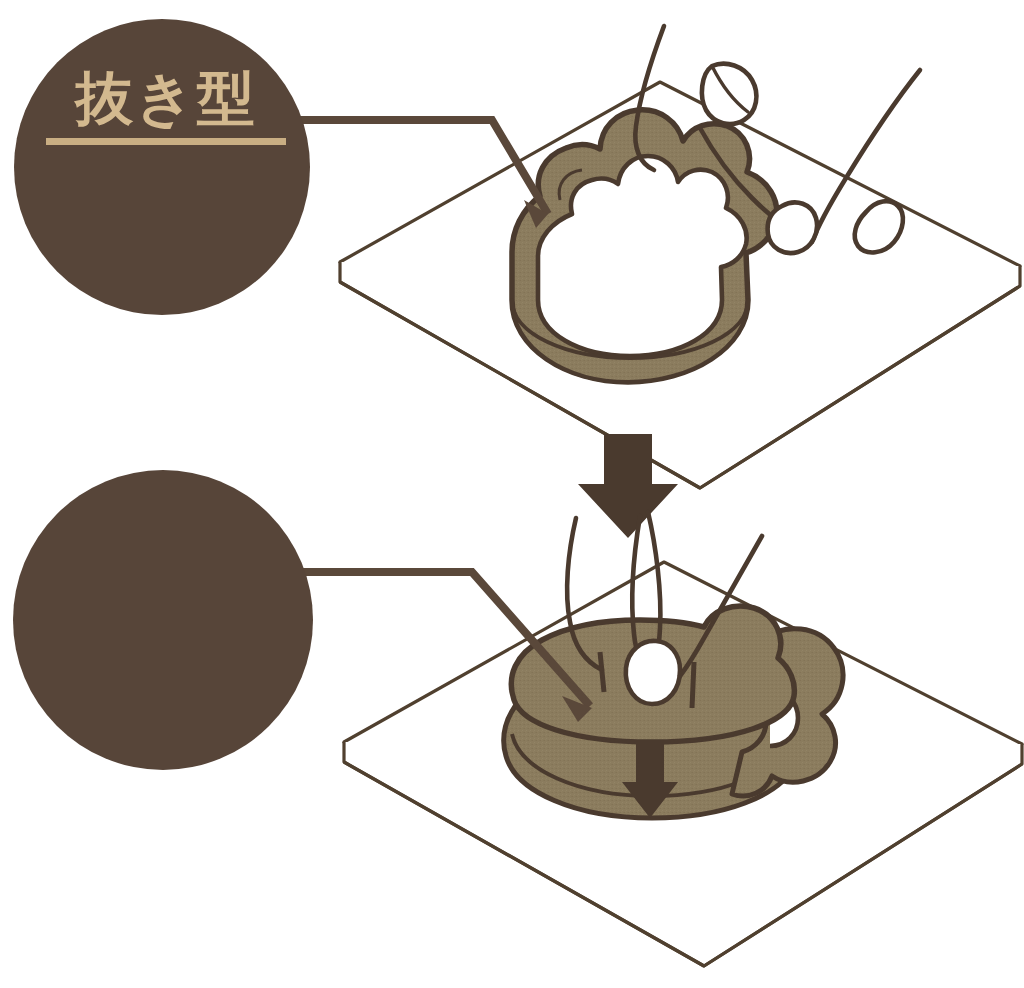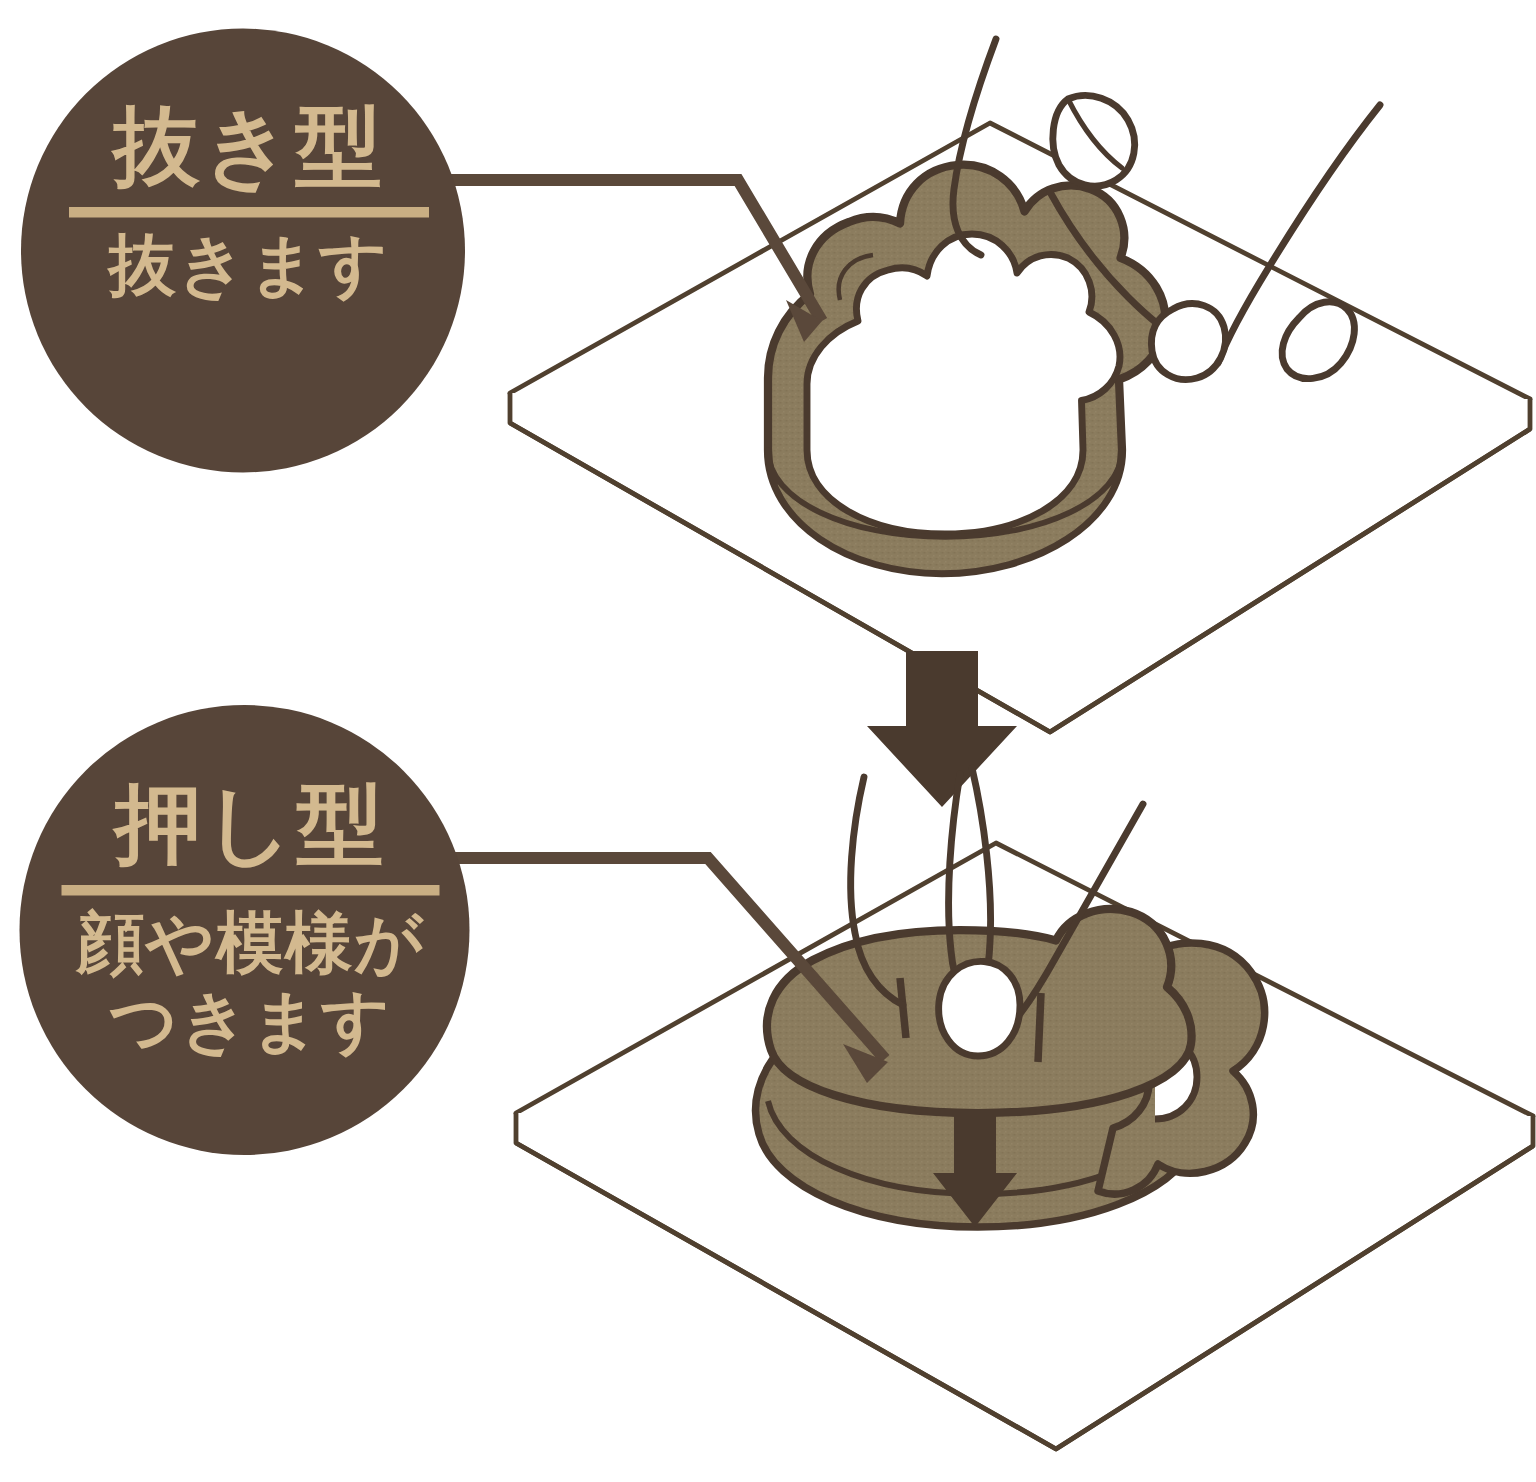--- a/index.html
+++ b/index.html
@@ -250,27 +250,18 @@
       <circle cx="163" cy="620" r="150" fill="#574539"></circle>
     </g>
   </svg>
 
   <div class="badge-text-layer">
 
     <div class="badge-box" style="left:22px; top:68px; width:282px;">
       <div class="badge-title" style="color:#d3b98f;">抜き型</div>
       <div class="badge-rule" style="background:#c9ae83; width:240px;"></div>
       <div class="badge-sub" style="color:#d3b98f;">
-        <span>抜きます</span>
       </div>
     </div>
 
-    <div class="badge-box" style="left:18px; top:520px; width:292px;">
-      <div class="badge-title" style="color:#d3b98f;">押し型</div>
-      <div class="badge-rule" style="background:#c9ae83; width:252px;"></div>
-      <div class="badge-sub" style="color:#d3b98f;">
-        <span>顔や模様が</span>
-        <span>つきます</span>
-      </div>
-    </div>
 
   </div>
 </div>
 
 </body></html>

